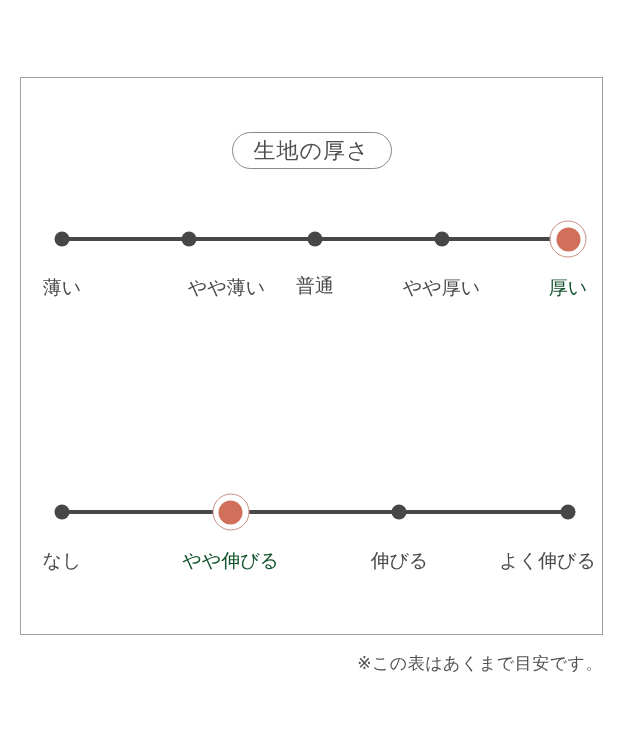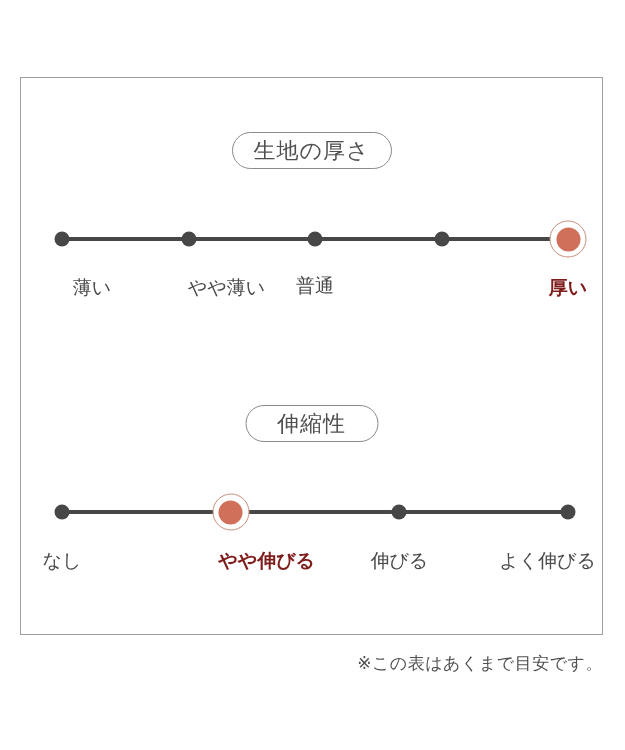--- a/index.html
+++ b/index.html
@@ -112,22 +112,22 @@
   .scale-label {
     position: absolute;
     top: 0;
     transform: translateX(-50%);
     line-height: 26px;
     font-size: 19px;
     color: var(--text, #4a4a4a);
     white-space: nowrap;
   }
   .scale-label.active {
-    font-weight: bold;
-    color: #7f1d1d;
+    font-weight: normal;
+    color: #14532d;
   }
   
   .section.sec-1 .scale-label:last-child {
     left: auto !important;
     right: -28px;
     transform: none;
   }
 
   .note {
     position: absolute;
@@ -153,43 +153,41 @@
       <div class="track-line"></div>
     <div class="dot" style="left: 0%;"></div>
         <div class="dot" style="left: 25%;"></div>
         <div class="dot" style="left: 50%;"></div>
         <div class="dot" style="left: 75%;"></div>
         <div class="marker-active" style="left: 100%;">
           <div class="marker-inner"></div>
         </div>
       </div>
     <div class="labels">
-        <span class="scale-label" style="left: 0%; margin-left: 30px;">薄い</span>
+        <span class="scale-label" style="left: 0%;">薄い</span>
         <span class="scale-label" style="left: 25%; margin-left: 38px;">やや薄い</span>
         <span class="scale-label" style="left: 50%; font-family: Liberation Mono, monospace;">普通</span>
+        <span class="scale-label" style="left: 75%;">やや厚い</span>
         <span class="scale-label active" style="left: 100%;">厚い</span>
       </div>
   </div>
 
   <div class="section sec-1">
-    <div class="pill">
-      <span>伸縮性</span>
-    </div>
     <div class="track">
       <div class="track-line"></div>
     <div class="dot" style="left: 0%;"></div>
         <div class="marker-active" style="left: 33.33%;">
           <div class="marker-inner"></div>
         </div>
         <div class="dot" style="left: 66.67%;"></div>
         <div class="dot" style="left: 100%;"></div>
       </div>
     <div class="labels">
         <span class="scale-label" style="left: 0%;">なし</span>
-        <span class="scale-label active" style="left: 33.33%; margin-left: 36px;">やや伸びる</span>
+        <span class="scale-label active" style="left: 33.33%;">やや伸びる</span>
         <span class="scale-label" style="left: 66.67%;">伸びる</span>
         <span class="scale-label" style="left: 100%;">よく伸びる</span>
       </div>
   </div>
 
 </div>
 
 <div class="note">※この表はあくまで目安です。</div>
 
 </body></html>

